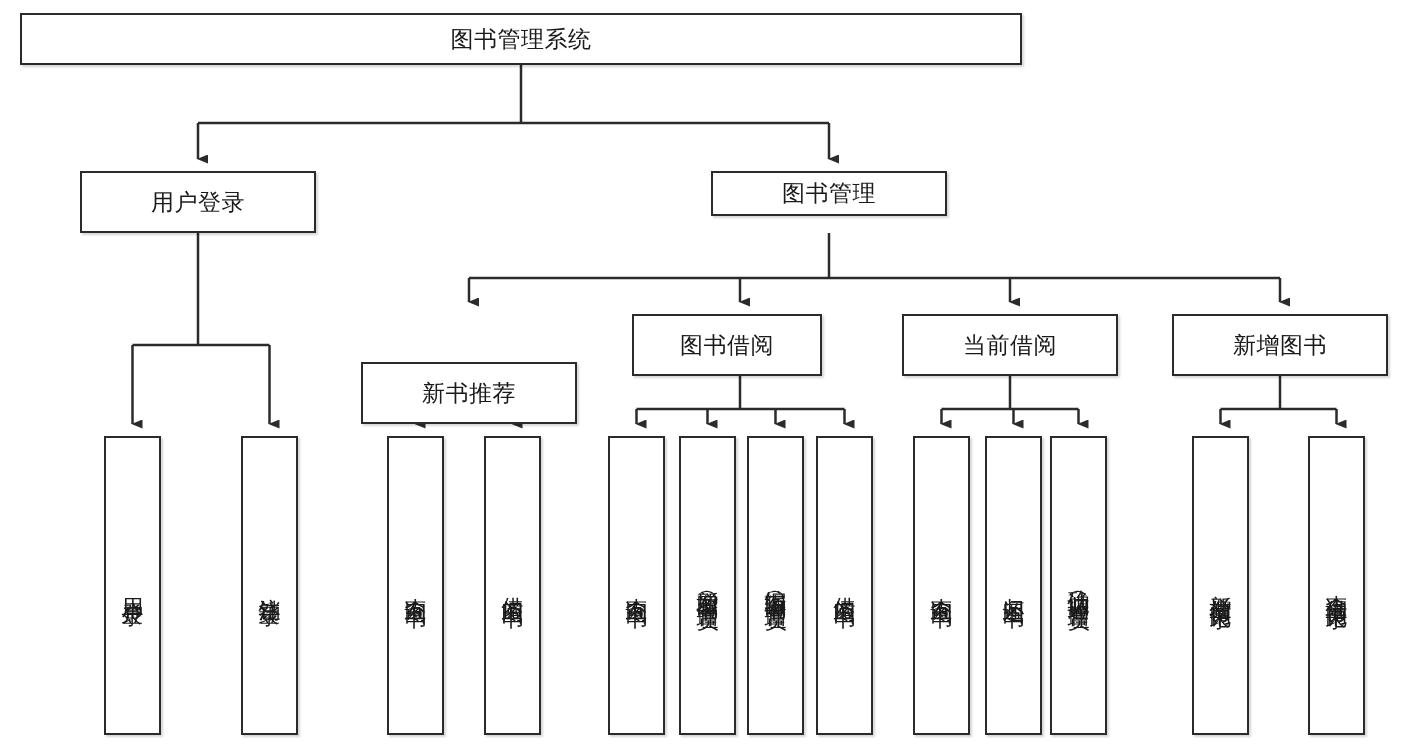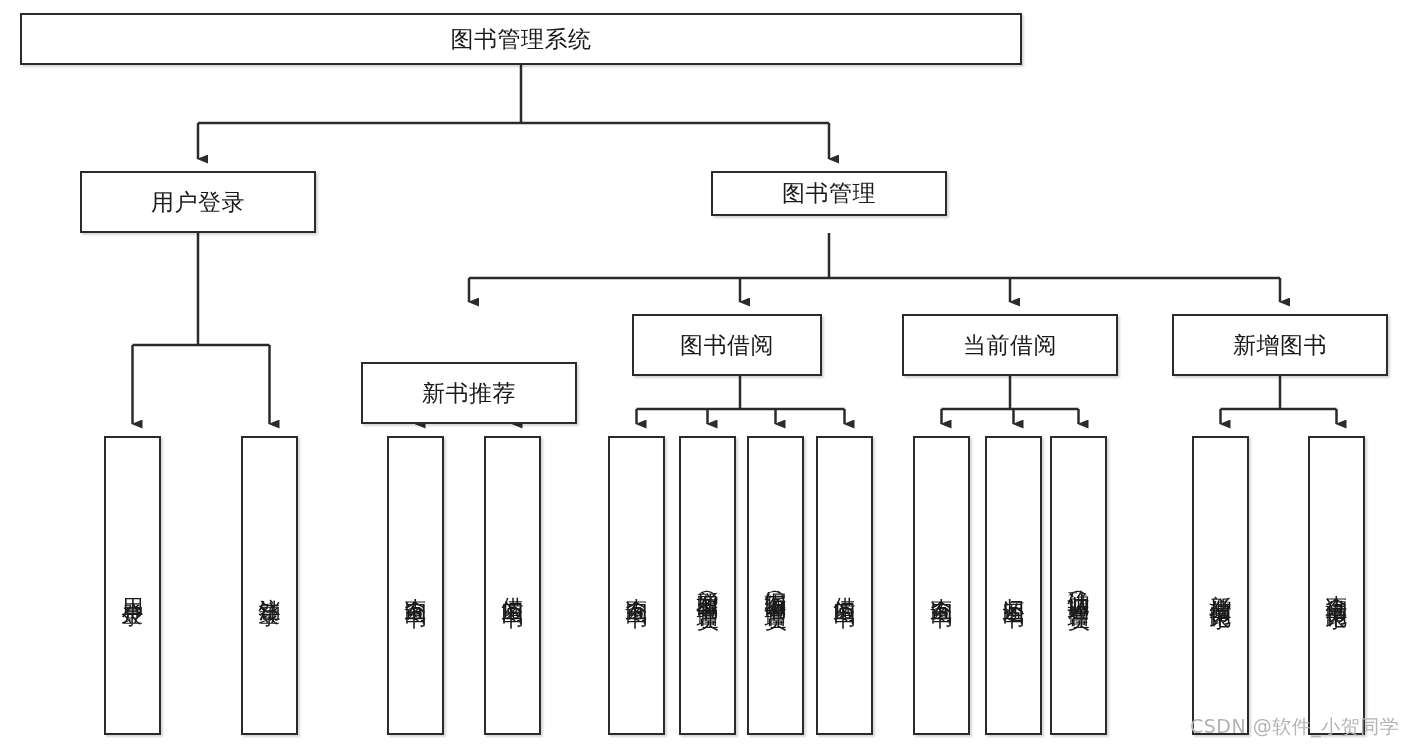--- a/index.html
+++ b/index.html
@@ -165,15 +165,14 @@
         <span class="label">确认归还（管理员）</span>
       </div>
       <div class="node vert" style="left: 1192px; top: 436px; width: 57px; height: 299px;">
         <span class="label">新增借阅记录</span>
       </div>
       <div class="node vert" style="left: 1308px; top: 436px; width: 57px; height: 299px;">
         <span class="label">查询借阅记录</span>
       </div>
     </div>
 
-  <div class="watermark" style="left:1190px; top:714px;">CSDN @软件_小贺同学</div>
 
 </div>
 
 </body></html>

